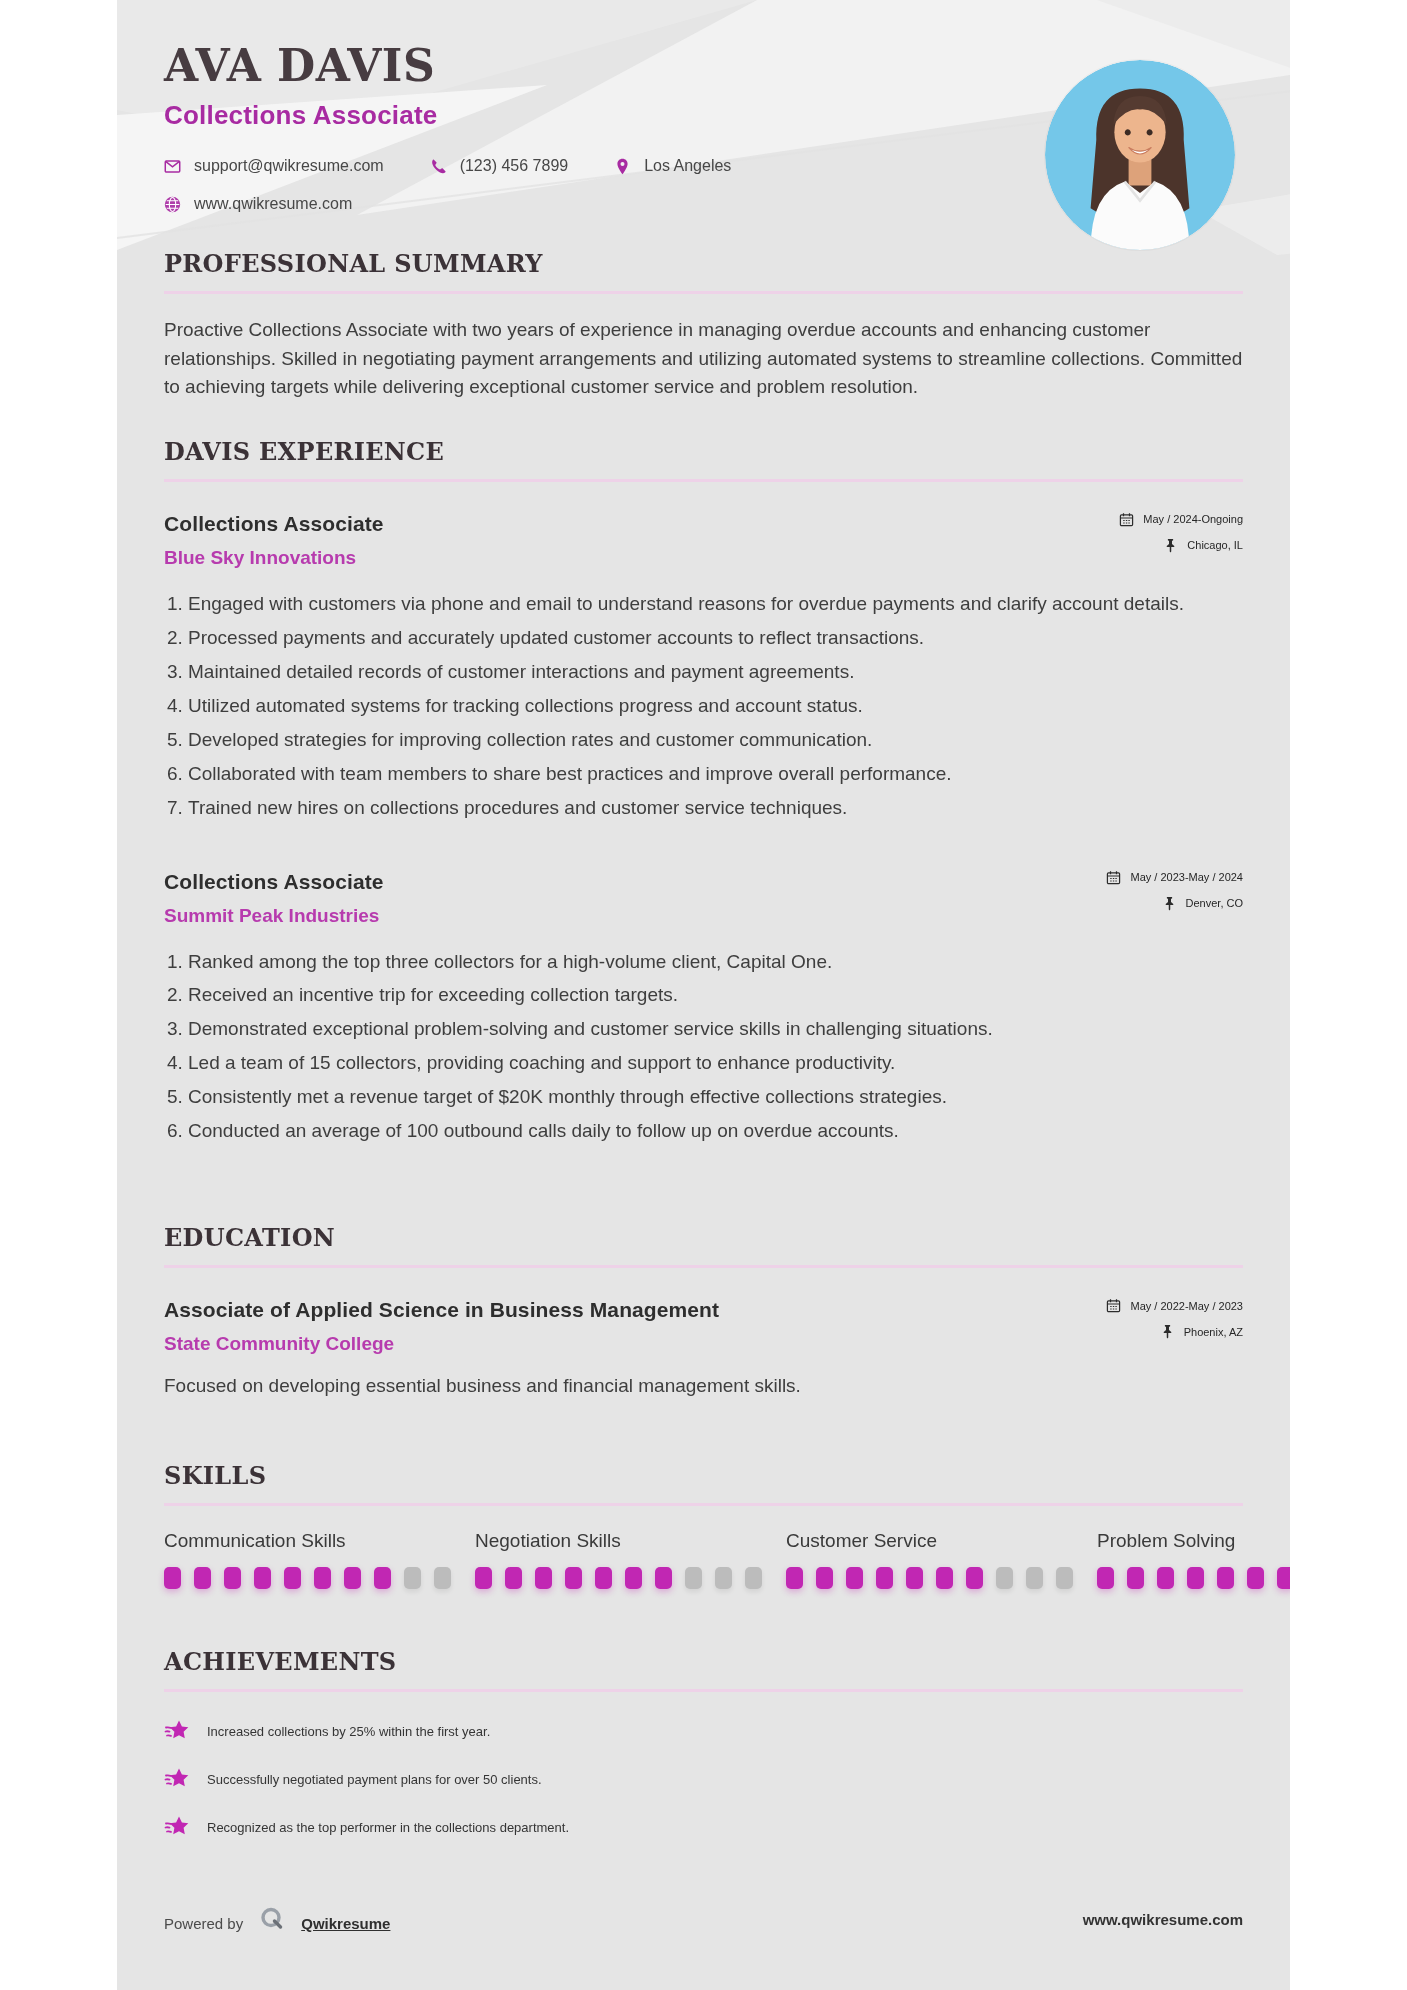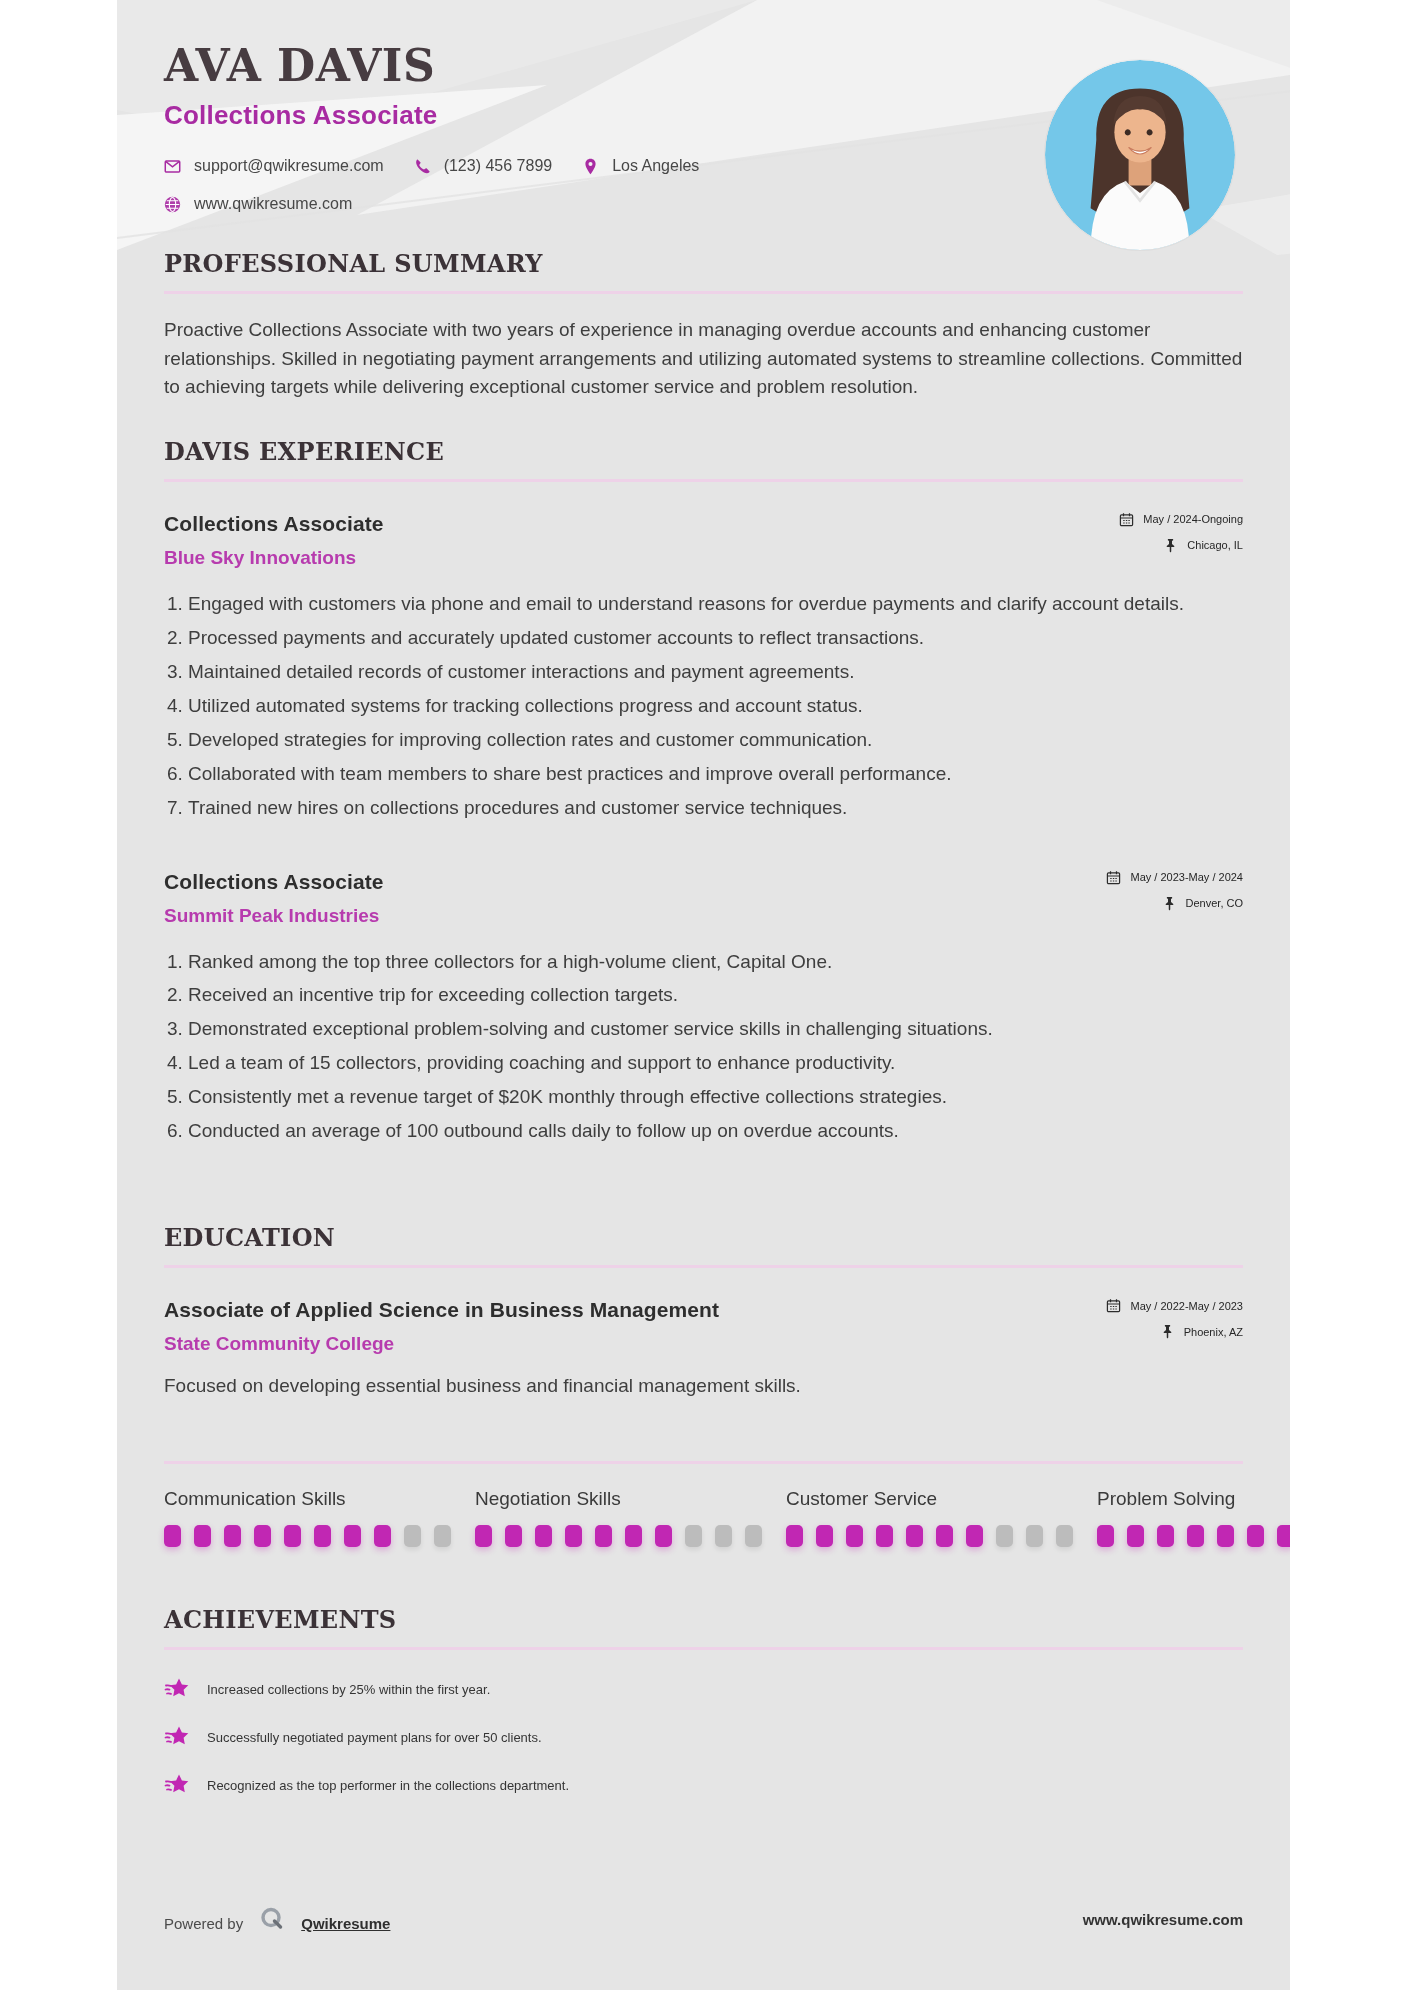--- a/index.html
+++ b/index.html
@@ -17,21 +17,21 @@
   .content { position:relative; padding:42px 47px 0 47px; }
 
   
   .name {
     font-family:"DejaVu Serif", serif; font-weight:700;
     font-size:44px; color:#473c41; letter-spacing:.5px; line-height:1.1;
   }
   .role-title { margin-top:10px; font-size:26px; font-weight:600; color:#a82ba2; letter-spacing:.2px; }
 
   .contact-block { margin-top:26px; }
-  .contact-row { display:flex; align-items:center; gap:30px; margin-bottom:20px; }
+  .contact-row { display:flex; align-items:center; gap:46px; margin-bottom:20px; }
   .contact-item { display:flex; align-items:center; gap:13px; font-size:16px; color:#474747; }
   .contact-item .cicon { display:inline-flex; width:17px; height:17px; color:#a82ba2; }
   .cicon svg { width:100%; height:100%; }
 
   .photo {
     position:absolute; top:60px; right:55px; width:190px; height:190px;
     border-radius:50%; overflow:hidden; box-shadow:0 0 0 1px rgba(0,0,0,0.03);
   }
   .photo svg { width:100%; height:100%; display:block; }
 
@@ -285,20 +285,21 @@
               </span>
               <span>Phoenix, AZ</span>
             </div>
           </div>
         </div>
         <p class="edu-desc">Focused on developing essential business and financial management skills.</p>
       </div>
     </div>
 
     <div class="section" style="margin-top:64px;">
+      <div class="section-heading">SKILLS</div>
       <hr class="section-rule">
       <div class="skills-grid">
   <div>
     <div class="skill-name">Communication Skills</div>
     <div class="skill-dots">
               <div class="dot filled"></div>
               <div class="dot filled"></div>
               <div class="dot filled"></div>
               <div class="dot filled"></div>
               <div class="dot filled"></div>

